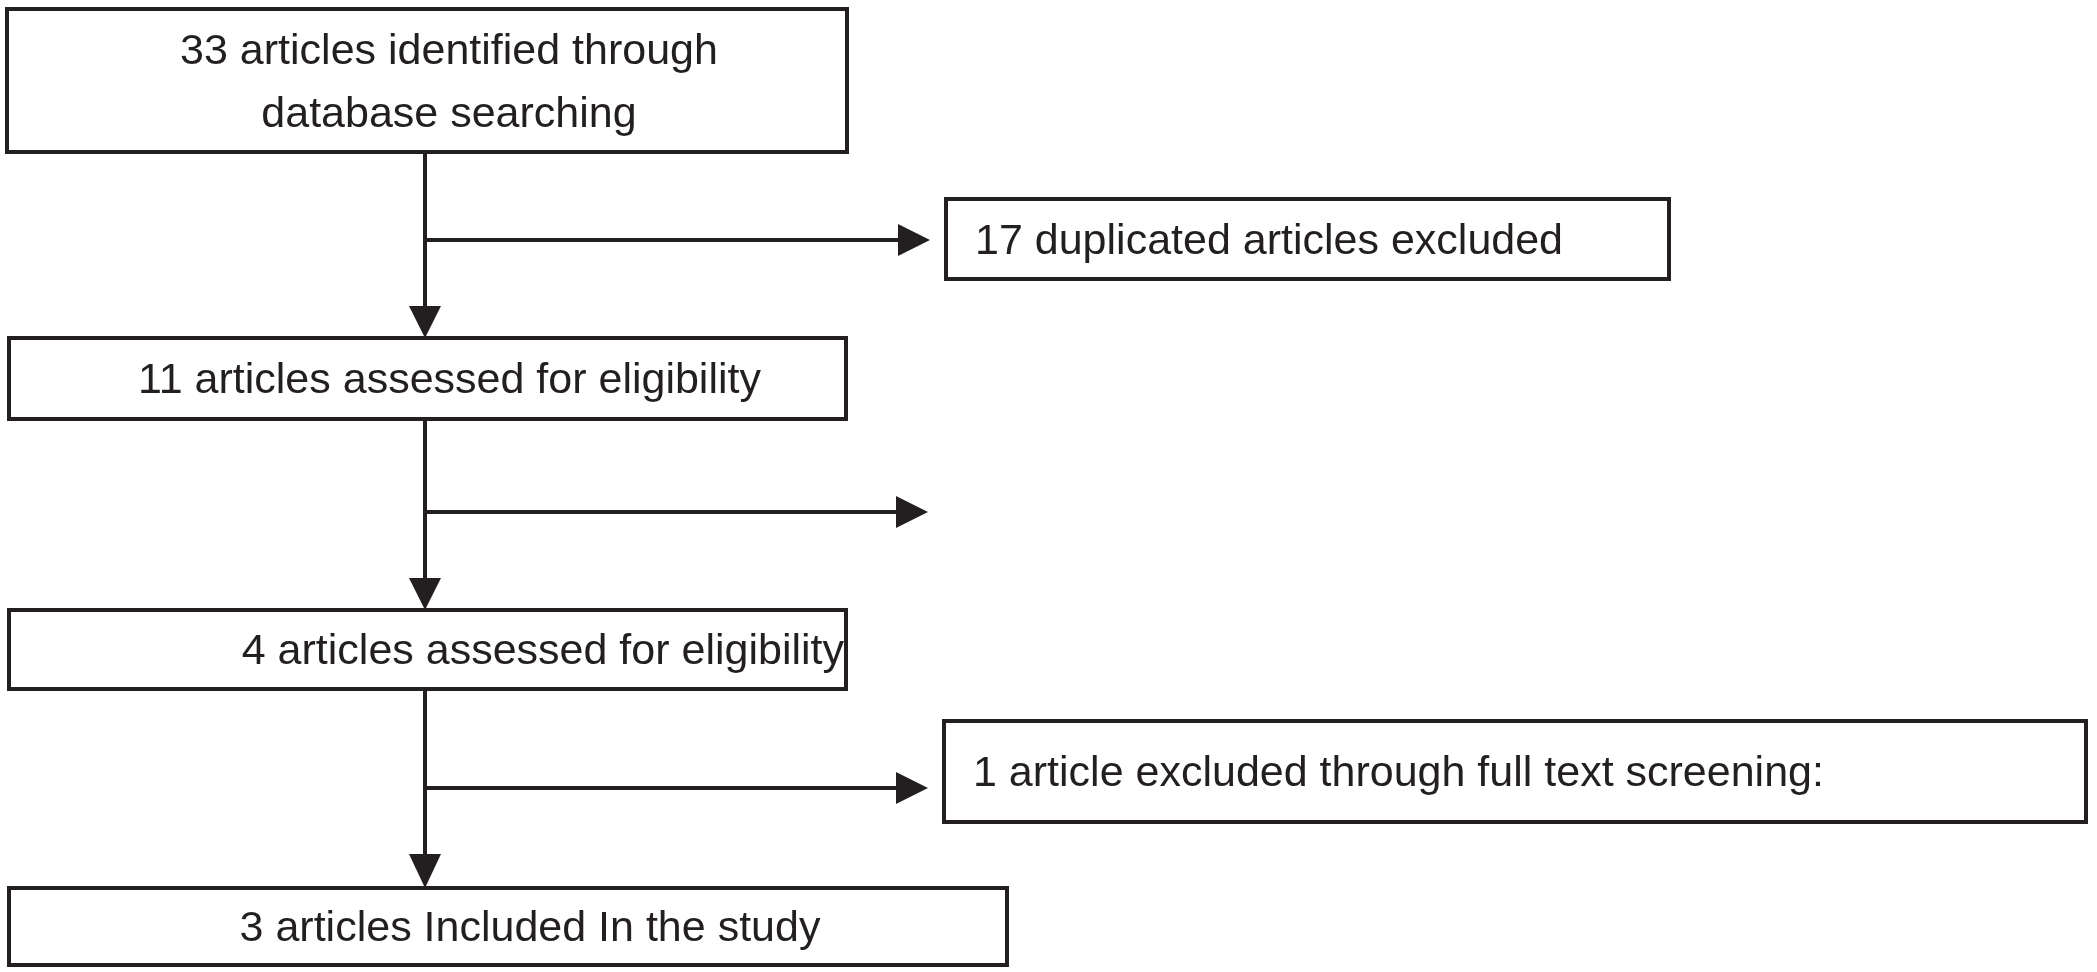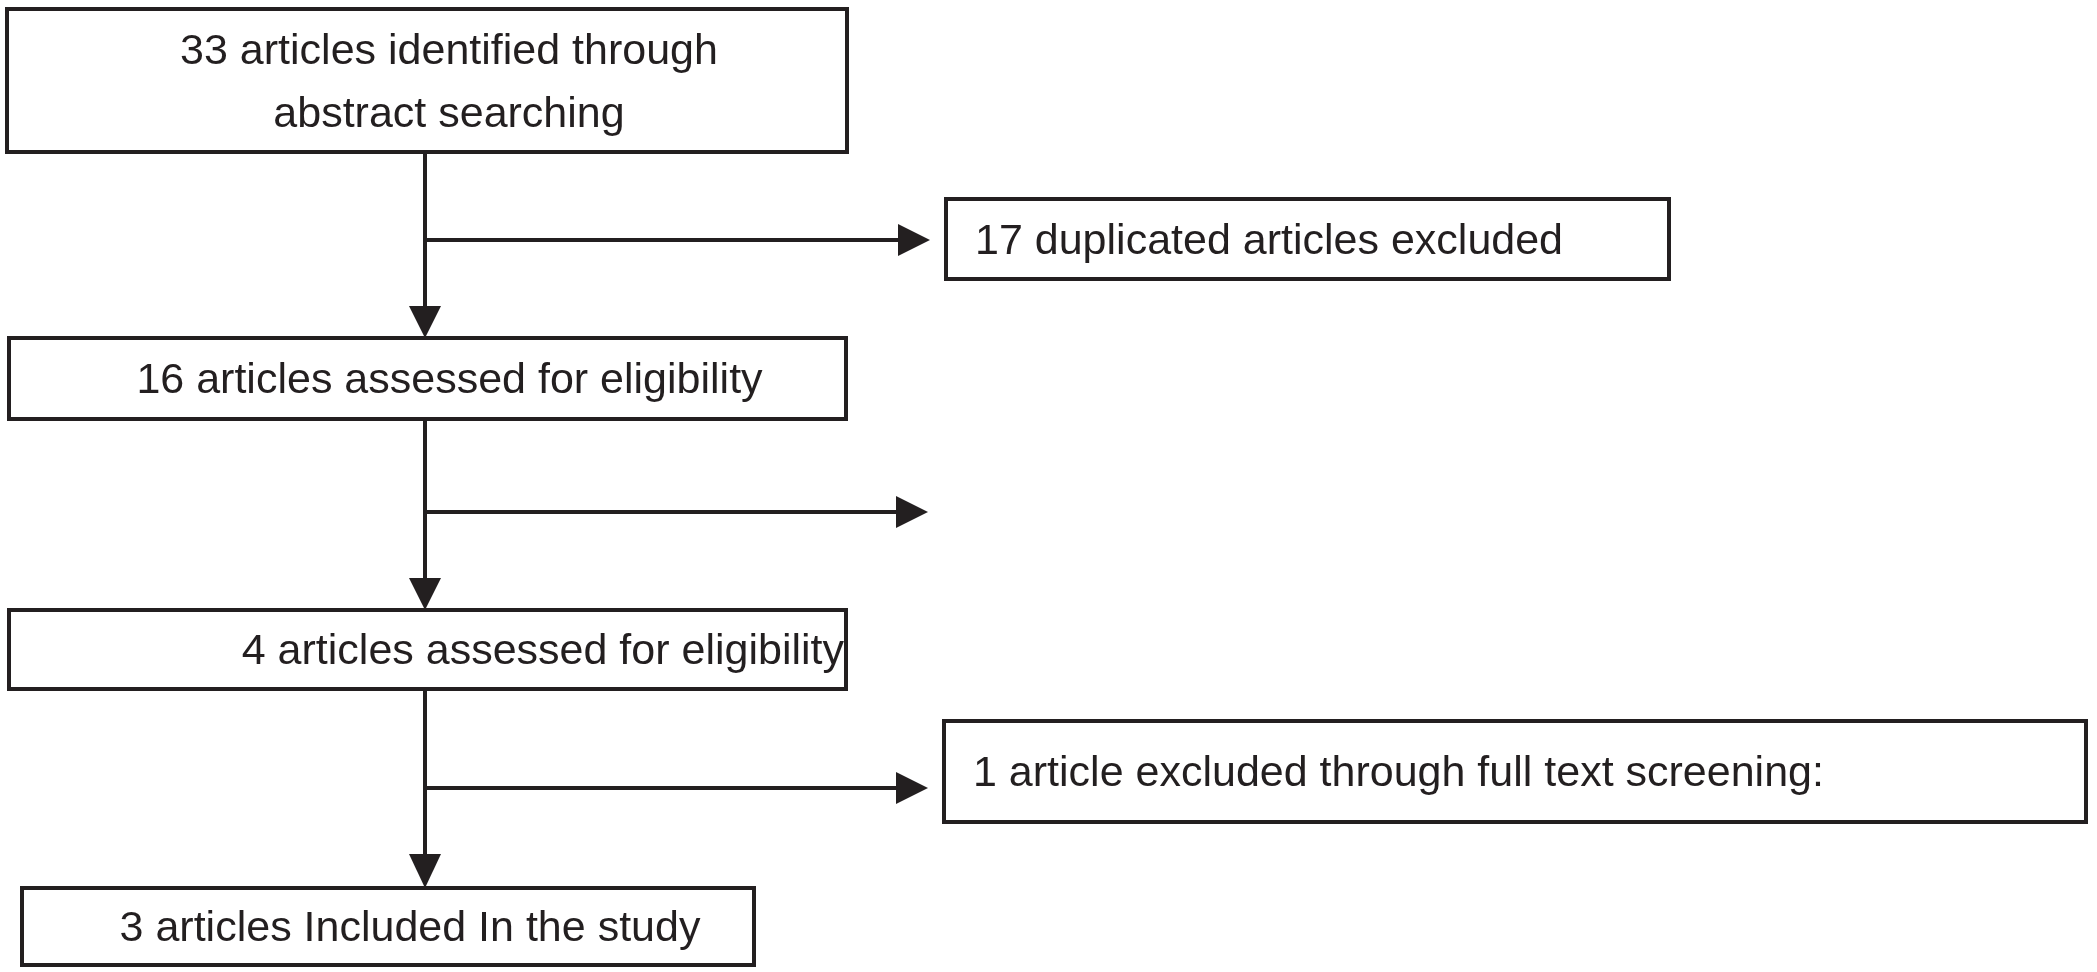--- a/index.html
+++ b/index.html
@@ -29,21 +29,21 @@
     letter-spacing:0px;
     padding-left:44px;
   }
   .box .line{white-space:nowrap;}
   .center-text{align-items:center;text-align:center;}
   .left-text{align-items:flex-start;text-align:left;padding-left:27px;padding-right:12px;margin-left:16px;}
   
   #box-identified{left:5px;   top:7px;   width:844px;  height:147px;}
   #box-screened  {left:7px;   top:336px; width:841px;  height:85px;}
   #box-eligibility{left:7px;  top:608px; width:841px;  height:83px;align-items:flex-end;}
-  #box-included  {left:20px;   top:886px; width:736px;  height:81px;}
+  #box-included  {left:7px;   top:886px; width:1002px;  height:81px;}
   
   #box-duplicates{left:928px; top:197px; width:727px;  height:84px;}
   #box-title-abstract{left:926px; top:339px; width:1167px; height:322px;}
   #box-fulltext  {left:926px; top:719px; width:1146px; height:105px;}
   svg.connectors{
     position:absolute;
     left:0;top:0;
     width:2097px;height:972px;
     pointer-events:none;
   }
@@ -83,25 +83,25 @@
     </g>
 
     <g>
       <line x1="423" y1="788" x2="898" y2="788"></line>
       <polygon points="896,772 896,804 928,788"></polygon>
     </g>
   </svg>
 
   <div class="box center-text" id="box-identified">
     <div class="line">33 articles identified through</div>
-    <div class="line">abstract searching</div>
+    <div class="line">database searching</div>
   </div>
 
   <div class="box center-text" id="box-screened">
-    <div class="line">16 articles assessed for eligibility</div>
+    <div class="line">11 articles assessed for eligibility</div>
   </div>
 
   <div class="box center-text" id="box-eligibility">
     <div class="line">4 articles assessed for eligibility</div>
   </div>
 
   <div class="box center-text" id="box-included">
     <div class="line">3 articles Included In the study</div>
   </div>
 

